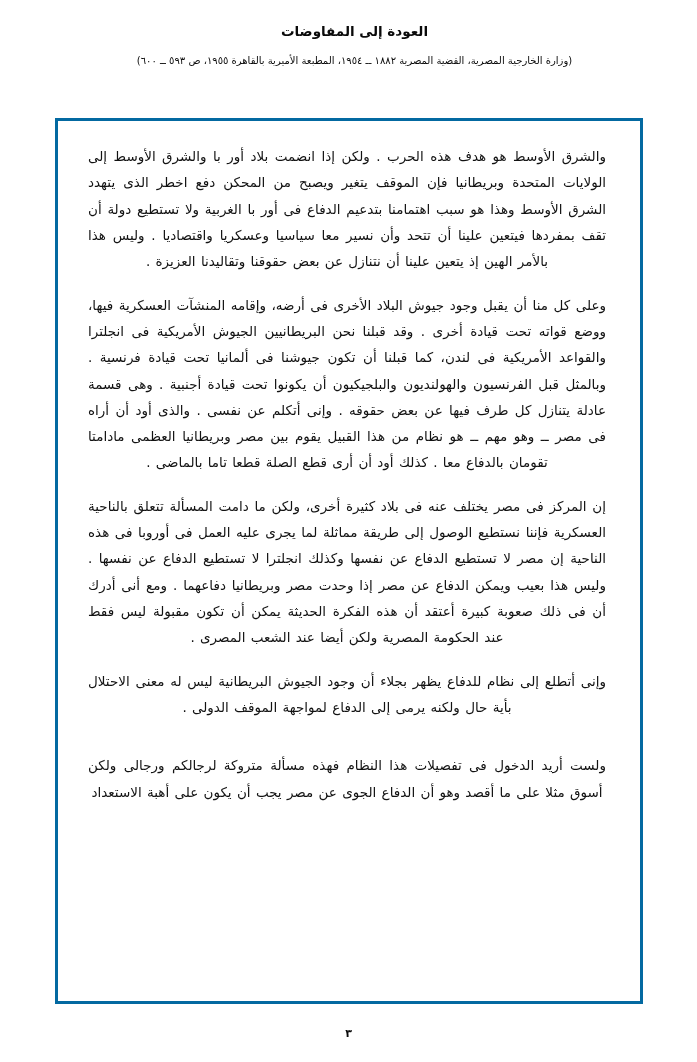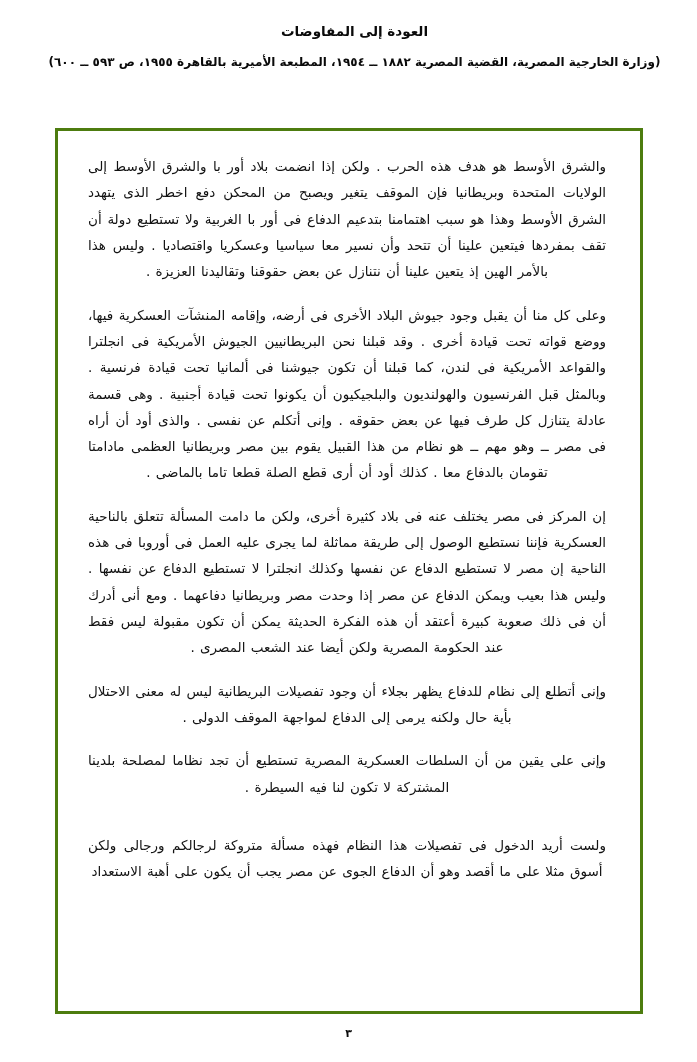--- a/index.html
+++ b/index.html
@@ -37,34 +37,34 @@
   }
   .doc-subtitle {
     font-size: 12.5px;
     font-weight: bold;
     color: #0a0a0a;
     margin: 0 0 9px 0;
     line-height: 1.5;
     white-space: nowrap;
   }
   .doc-source {
-    font-size: 12px;
-    font-weight: bold;
+    font-size: 10px;
+    font-weight: normal;
     color: #0a0a0a;
     margin: 0 0 2px 0;
     line-height: 1.5;
     white-space: nowrap;
   }
   .content-frame {
     position: absolute;
-    top: 128px;
+    top: 118px;
     left: 55px;
     width: 588px;
     height: 886px;
-    border: 3px solid #4d7c0f;
+    border: 3px solid #0369a1;
     box-sizing: border-box;
     background: #ffffff;
   }
   .body-text {
     padding: 22px 34px 20px 30px;
     box-sizing: border-box;
   }
   .para {
     font-size: 13.5px;
     line-height: 1.95;
@@ -97,21 +97,20 @@
   <div class="header">
     <div class="doc-title">العودة إلى المفاوضات</div>
     <div class="doc-source">(وزارة الخارجية المصرية، القضية المصرية ١٨٨٢ ــ ١٩٥٤، المطبعة الأميرية بالقاهرة ١٩٥٥، ص ٥٩٣ ــ ٦٠٠)</div>
   </div>
 
   <div class="content-frame">
     <div class="body-text">
       <p class="para">والشرق الأوسط هو هدف هذه الحرب . ولكن إذا انضمت بلاد أور با والشرق الأوسط إلى الولايات المتحدة وبريطانيا فإن الموقف يتغير ويصبح من المحكن دفع اخطر الذى يتهدد الشرق الأوسط وهذا هو سبب اهتمامنا بتدعيم الدفاع فى أور با الغربية ولا تستطيع دولة أن تقف بمفردها فيتعين علينا أن تتحد وأن نسير معا سياسيا وعسكريا واقتصاديا . وليس هذا بالأمر الهين إذ يتعين علينا أن نتنازل عن بعض حقوقنا وتقاليدنا العزيزة .</p>
       <p class="para">وعلى كل منا أن يقبل وجود جيوش البلاد الأخرى فى أرضه، وإقامه المنشآت العسكرية فيها، ووضع قواته تحت قيادة أخرى . وقد قبلنا نحن البريطانيين الجيوش الأمريكية فى انجلترا والقواعد الأمريكية فى لندن، كما قبلنا أن تكون جيوشنا فى ألمانيا تحت قيادة فرنسية . وبالمثل قبل الفرنسيون والهولنديون والبلجيكيون أن يكونوا تحت قيادة أجنبية . وهى قسمة عادلة يتنازل كل طرف فيها عن بعض حقوقه . وإنى أتكلم عن نفسى . والذى أود أن أراه فى مصر ــ وهو مهم ــ هو نظام من هذا القبيل يقوم بين مصر وبريطانيا العظمى مادامتا تقومان بالدفاع معا . كذلك أود أن أرى قطع الصلة قطعا تاما بالماضى .</p>
       <p class="para">إن المركز فى مصر يختلف عنه فى بلاد كثيرة أخرى، ولكن ما دامت المسألة تتعلق بالناحية العسكرية فإننا نستطيع الوصول إلى طريقة مماثلة لما يجرى عليه العمل فى أوروبا فى هذه الناحية إن مصر لا تستطيع الدفاع عن نفسها وكذلك انجلترا لا تستطيع الدفاع عن نفسها . وليس هذا بعيب ويمكن الدفاع عن مصر إذا وحدت مصر وبريطانيا دفاعهما . ومع أنى أدرك أن فى ذلك صعوبة كبيرة أعتقد أن هذه الفكرة الحديثة يمكن أن تكون مقبولة ليس فقط عند الحكومة المصرية ولكن أيضا عند الشعب المصرى .</p>
-      <p class="para">وإنى أتطلع إلى نظام للدفاع يظهر بجلاء أن وجود تفصيلات البريطانية ليس له معنى الاحتلال بأية حال ولكنه يرمى إلى الدفاع لمواجهة الموقف الدولى .</p>
-      <p class="para">وإنى على يقين من أن السلطات العسكرية المصرية تستطيع أن تجد نظاما لمصلحة بلدينا المشتركة لا تكون لنا فيه السيطرة .</p>
+      <p class="para">وإنى أتطلع إلى نظام للدفاع يظهر بجلاء أن وجود الجيوش البريطانية ليس له معنى الاحتلال بأية حال ولكنه يرمى إلى الدفاع لمواجهة الموقف الدولى .</p>
       <p class="para">ولست أريد الدخول فى تفصيلات هذا النظام فهذه مسألة متروكة لرجالكم ورجالى ولكن أسوق مثلا على ما أقصد وهو أن الدفاع الجوى عن مصر يجب أن يكون على أهبة الاستعداد</p>
     </div>
   </div>
 
   <div class="page-number">٣</div>
 
 </div>
 
 </body></html>

